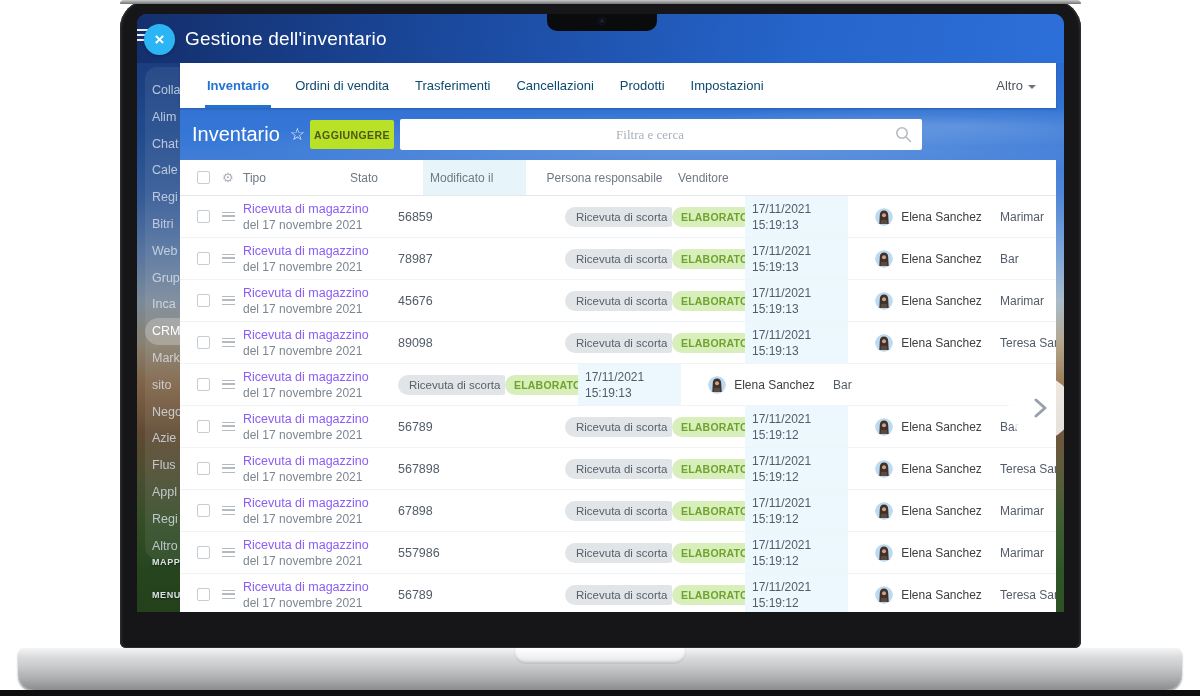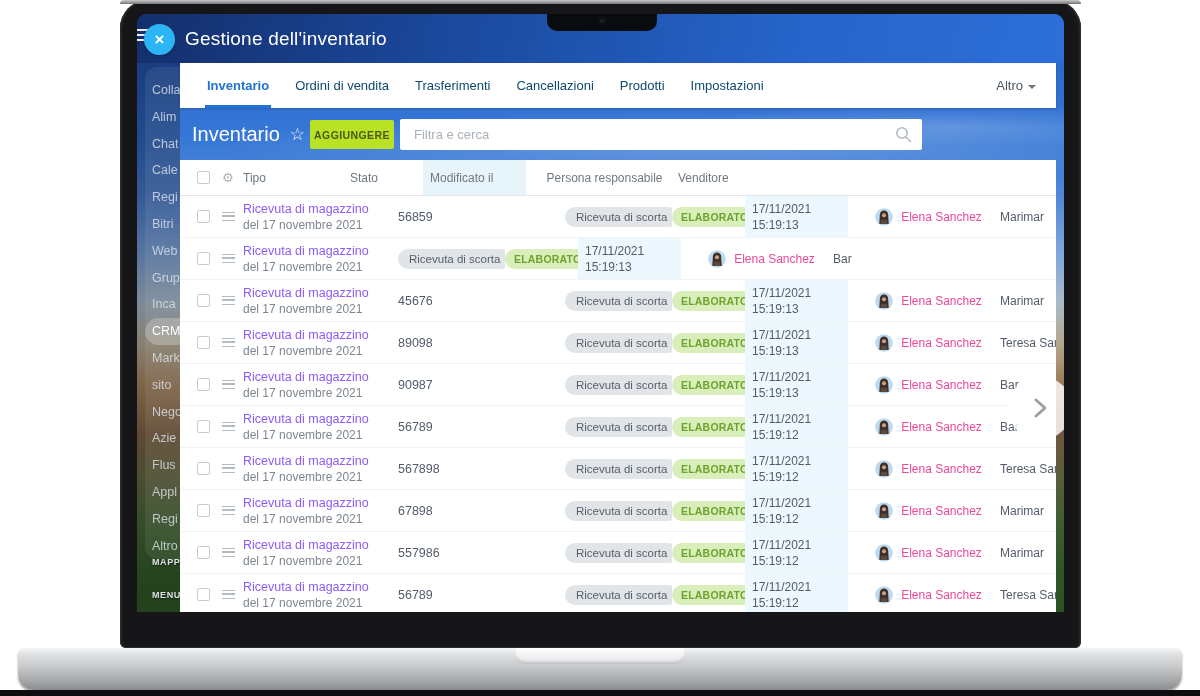--- a/index.html
+++ b/index.html
@@ -83,21 +83,21 @@
   .tb-title { position:absolute; left:12px; top:11px; height:30px; line-height:30px;
     color:#ffffff; font-size:20px; font-weight:400; display:flex; align-items:center; gap:10px; }
   .star-icon { font-size:17px; color:rgba(255,255,255,.95); cursor:pointer;
     font-family:"DejaVu Sans", sans-serif; line-height:30px; }
   .add-btn { position:absolute; left:130px; top:12px; width:84px; height:29px; border:none;
     background:#b9e227; color:#4e5715; font-size:10.5px; font-weight:700; letter-spacing:.4px;
     border-radius:2px; cursor:pointer; }
   .search-wrap { position:absolute; left:220px; top:11px; width:522px; height:31px; }
   .search-input { width:100%; height:100%; border:none; border-radius:2px; background:#ffffff;
     padding:0 36px 0 14px; font-size:13px; color:#333; outline:none;
-    font-family:Liberation Sans, sans-serif; }
+    font-family:Liberation Serif, serif;text-align:center; }
   .search-input::placeholder { color:#a9b1ba; }
   .search-icon { position:absolute; right:10px; top:7px; width:17px; height:17px; cursor:pointer; }
 
   
   .table-panel { position:absolute; left:0; top:97px; width:876px; min-height:462px; background:#ffffff; }
   .t-row { display:flex; align-items:stretch; width:876px; }
   .t-head { height:36px; border-bottom:1px solid #e4e7ea; }
   .t-body-row { height:42px; border-bottom:1px solid #f1f3f5; }
   .cell { display:flex; flex-direction:column; justify-content:center; overflow:hidden; white-space:nowrap; }
   .c-check { width:42px; padding-left:17px; }
@@ -119,21 +119,21 @@
   .row-menu-icon::after { content:""; position:absolute; left:0; right:0; top:2.4px; height:1.5px; background:#b3bac2; }
 
   .doc-link { font-size:12.5px; color:#8b5cf6; cursor:pointer; }
   .doc-sub  { font-size:12px; color:#7d8690; margin-top:2px; }
   .doc-num  { font-size:12.5px; color:#525c69; }
   .badge-tipo { display:inline-block; align-self:flex-start; background:#e2e5e8; color:#55606c;
     font-size:11.5px; padding:4px 11px; border-radius:12px; }
   .badge-stato { display:inline-block; align-self:flex-start; background:#d8efbb; color:#6fa22e;
     font-size:10.5px; font-weight:700; letter-spacing:.2px; padding:4px 9px; border-radius:11px; }
   .mod-date, .mod-time { font-size:12px; color:#525c69; line-height:16px; }
-  .persona-name { font-size:12px; color:#ec4899; }
+  .persona-name { font-size:12px; color:#404040; }
   .vend-name { font-size:12px; color:#525c69; }
   .avatar { width:18px; height:18px; border-radius:50%; overflow:hidden; flex:0 0 18px; }
 
   .next-page-btn { position:absolute; left:871px; top:362px; width:64px; height:64px; border-radius:50%;
     background:rgba(255,255,255,.82); z-index:30; display:flex; align-items:center; justify-content:center; cursor:pointer; }
 </style>
 </head>
 <body>
 
 <div class="stage">
@@ -355,20 +355,23 @@
               <div class="cell c-check">
                 <span class="checkbox"></span>
               </div>
               <div class="cell c-menu">
                 <span class="row-menu-icon"></span>
               </div>
               <div class="cell c-nome">
                 <span class="doc-link">Ricevuta di magazzino</span>
                 <span class="doc-sub">del 17 novembre 2021</span>
               </div>
+              <div class="cell c-doc">
+                <span class="doc-num">78987</span>
+              </div>
               <div class="cell c-tipo">
                 <span class="badge-tipo">Ricevuta di scorta</span>
               </div>
               <div class="cell c-stato">
                 <span class="badge-stato">ELABORATO</span>
               </div>
               <div class="cell c-mod">
                 <span class="mod-date">17/11/2021</span>
                 <span class="mod-time">15:19:13</span>
               </div>
@@ -471,23 +474,20 @@
             <div class="t-row t-body-row">
               <div class="cell c-check">
                 <span class="checkbox"></span>
               </div>
               <div class="cell c-menu">
                 <span class="row-menu-icon"></span>
               </div>
               <div class="cell c-nome">
                 <span class="doc-link">Ricevuta di magazzino</span>
                 <span class="doc-sub">del 17 novembre 2021</span>
-              </div>
-              <div class="cell c-doc">
-                <span class="doc-num">90987</span>
               </div>
               <div class="cell c-tipo">
                 <span class="badge-tipo">Ricevuta di scorta</span>
               </div>
               <div class="cell c-stato">
                 <span class="badge-stato">ELABORATO</span>
               </div>
               <div class="cell c-mod">
                 <span class="mod-date">17/11/2021</span>
                 <span class="mod-time">15:19:13</span>

